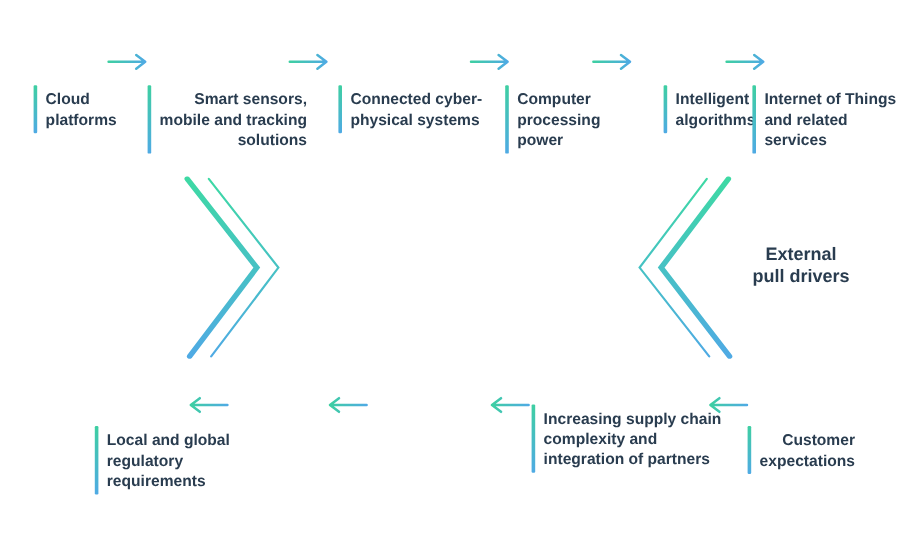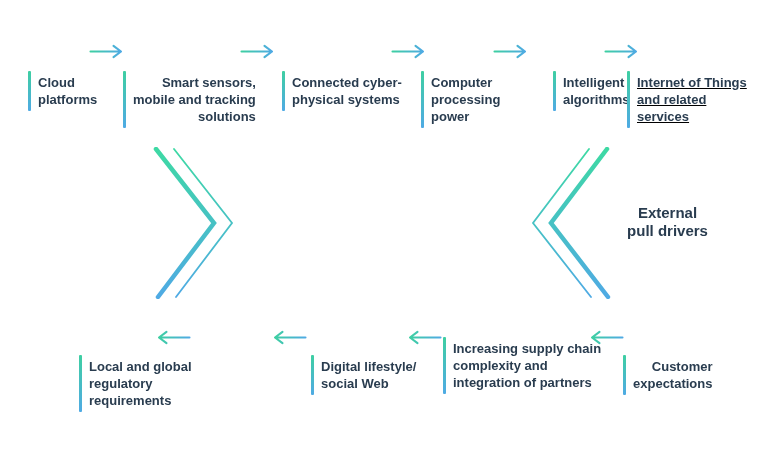--- a/index.html
+++ b/index.html
@@ -120,21 +120,21 @@
     <div class="accent-bar"></div>
     <div class="flow-label">Computer
 processing
 power</div>
   </div>
   <div class="flow-item" style="left:527px; top:74px;margin-left:26px;">
     <div class="accent-bar"></div>
     <div class="flow-label">Intelligent
 algorithms</div>
   </div>
-  <div class="flow-item" style="left:627px; top:74px;text-decoration:underline;">
+  <div class="flow-item" style="left:627px; top:74px;">
     <div class="accent-bar"></div>
     <div class="flow-label">Internet of Things
 and related
 services</div>
   </div>
 
 
   <svg class="chevron" style="left:152px; top:147px;" viewBox="0 0 88 152" fill="none" stroke-linecap="round" stroke-linejoin="miter">
     <path d="M4 2 L62 76 L6 150" stroke="url(#gradV)" stroke-width="4.5"></path>
     <path d="M22 2 L80 76 L24 150" stroke="url(#gradV)" stroke-width="1.8"></path>
@@ -168,25 +168,20 @@
         <path d="M2.5 7.5 H32.5 M9.5 1.8 L2 7.5 L9.5 13.2"></path>
       </svg>
   </div>
 
   <div class="flow-item" style="left:59px; top:358px;padding-left:20px;">
     <div class="accent-bar"></div>
     <div class="flow-label">Local and global
 regulatory
 requirements</div>
   </div>
-  <div class="flow-item" style="left:311px; top:358px;">
-    <div class="accent-bar"></div>
-    <div class="flow-label">Digital lifestyle/
-social Web</div>
-  </div>
   <div class="flow-item" style="left:443px; top:340px;">
     <div class="accent-bar"></div>
     <div class="flow-label">Increasing supply chain
 complexity and
 integration of partners</div>
   </div>
   <div class="flow-item" style="left:623px; top:358px;text-align:right;">
     <div class="accent-bar"></div>
     <div class="flow-label">Customer
 expectations</div>

